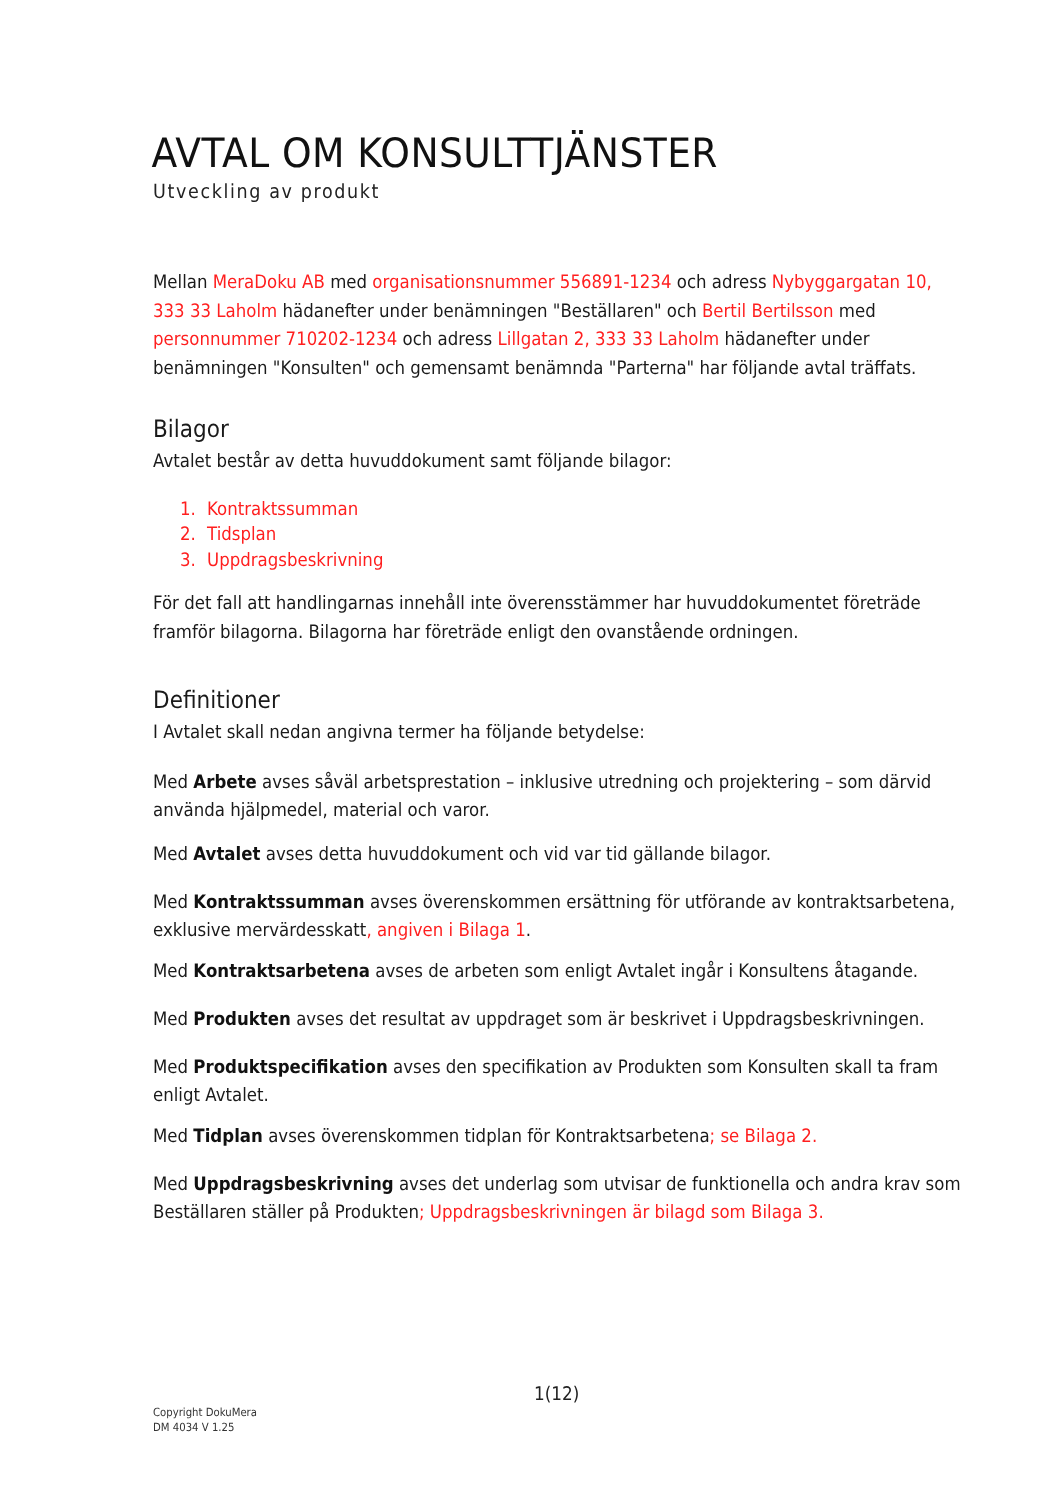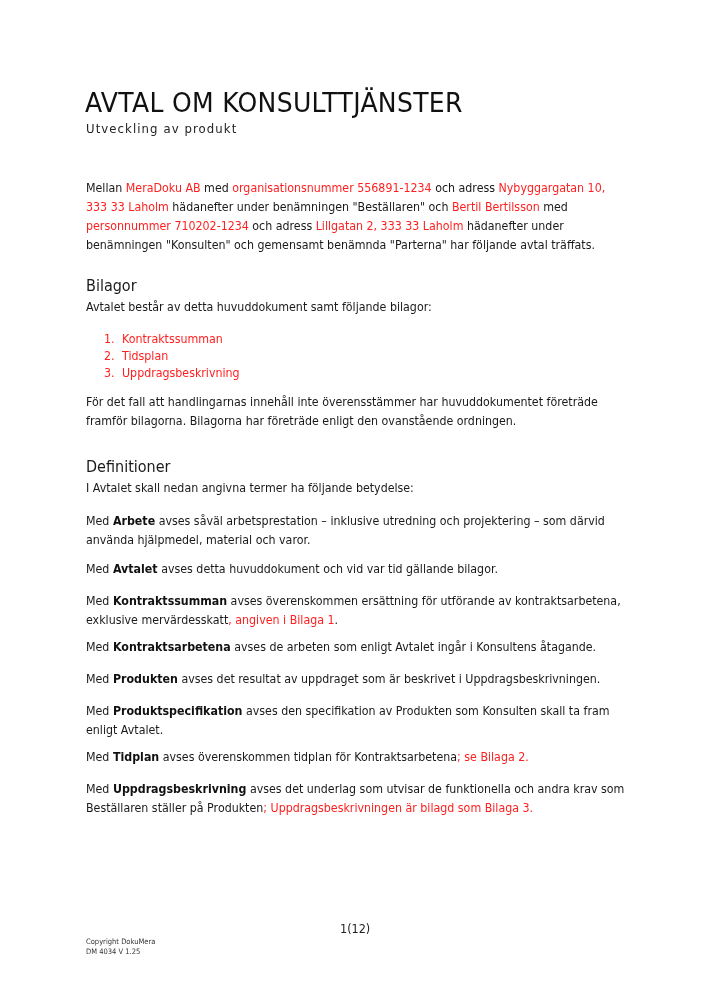--- a/index.html
+++ b/index.html
@@ -1,21 +1,21 @@
 <!DOCTYPE html>
 <html><head>
   <meta charset="utf-8">
   <style>
     html, body { margin: 0; padding: 0; background: #ffffff; }
     body {
       width: 707px; height: 1000px; position: relative; overflow: hidden;
       font-family: "Liberation Sans", "DejaVu Sans", sans-serif;
       color: #1a1a1a;
     }
-    .page { position: absolute; left: 0; top: 0; width: 573px; height: 1000px; }
+    .page { position: absolute; left: 16px; top: 0; width: 573px; height: 1000px; }
     .title {
       position: absolute; left: 85px; top: 87px;
       font-size: 27px; letter-spacing: 0.3px; color: #111;
       font-family: "DejaVu Sans", sans-serif; font-weight: normal;
       transform: scaleX(0.93); transform-origin: left top;
       margin: 0; white-space: nowrap;
     }
     .subtitle {
       position: absolute; left: 86px; top: 121px;
       font-size: 13px; letter-spacing: 1.2px; color: #222;

